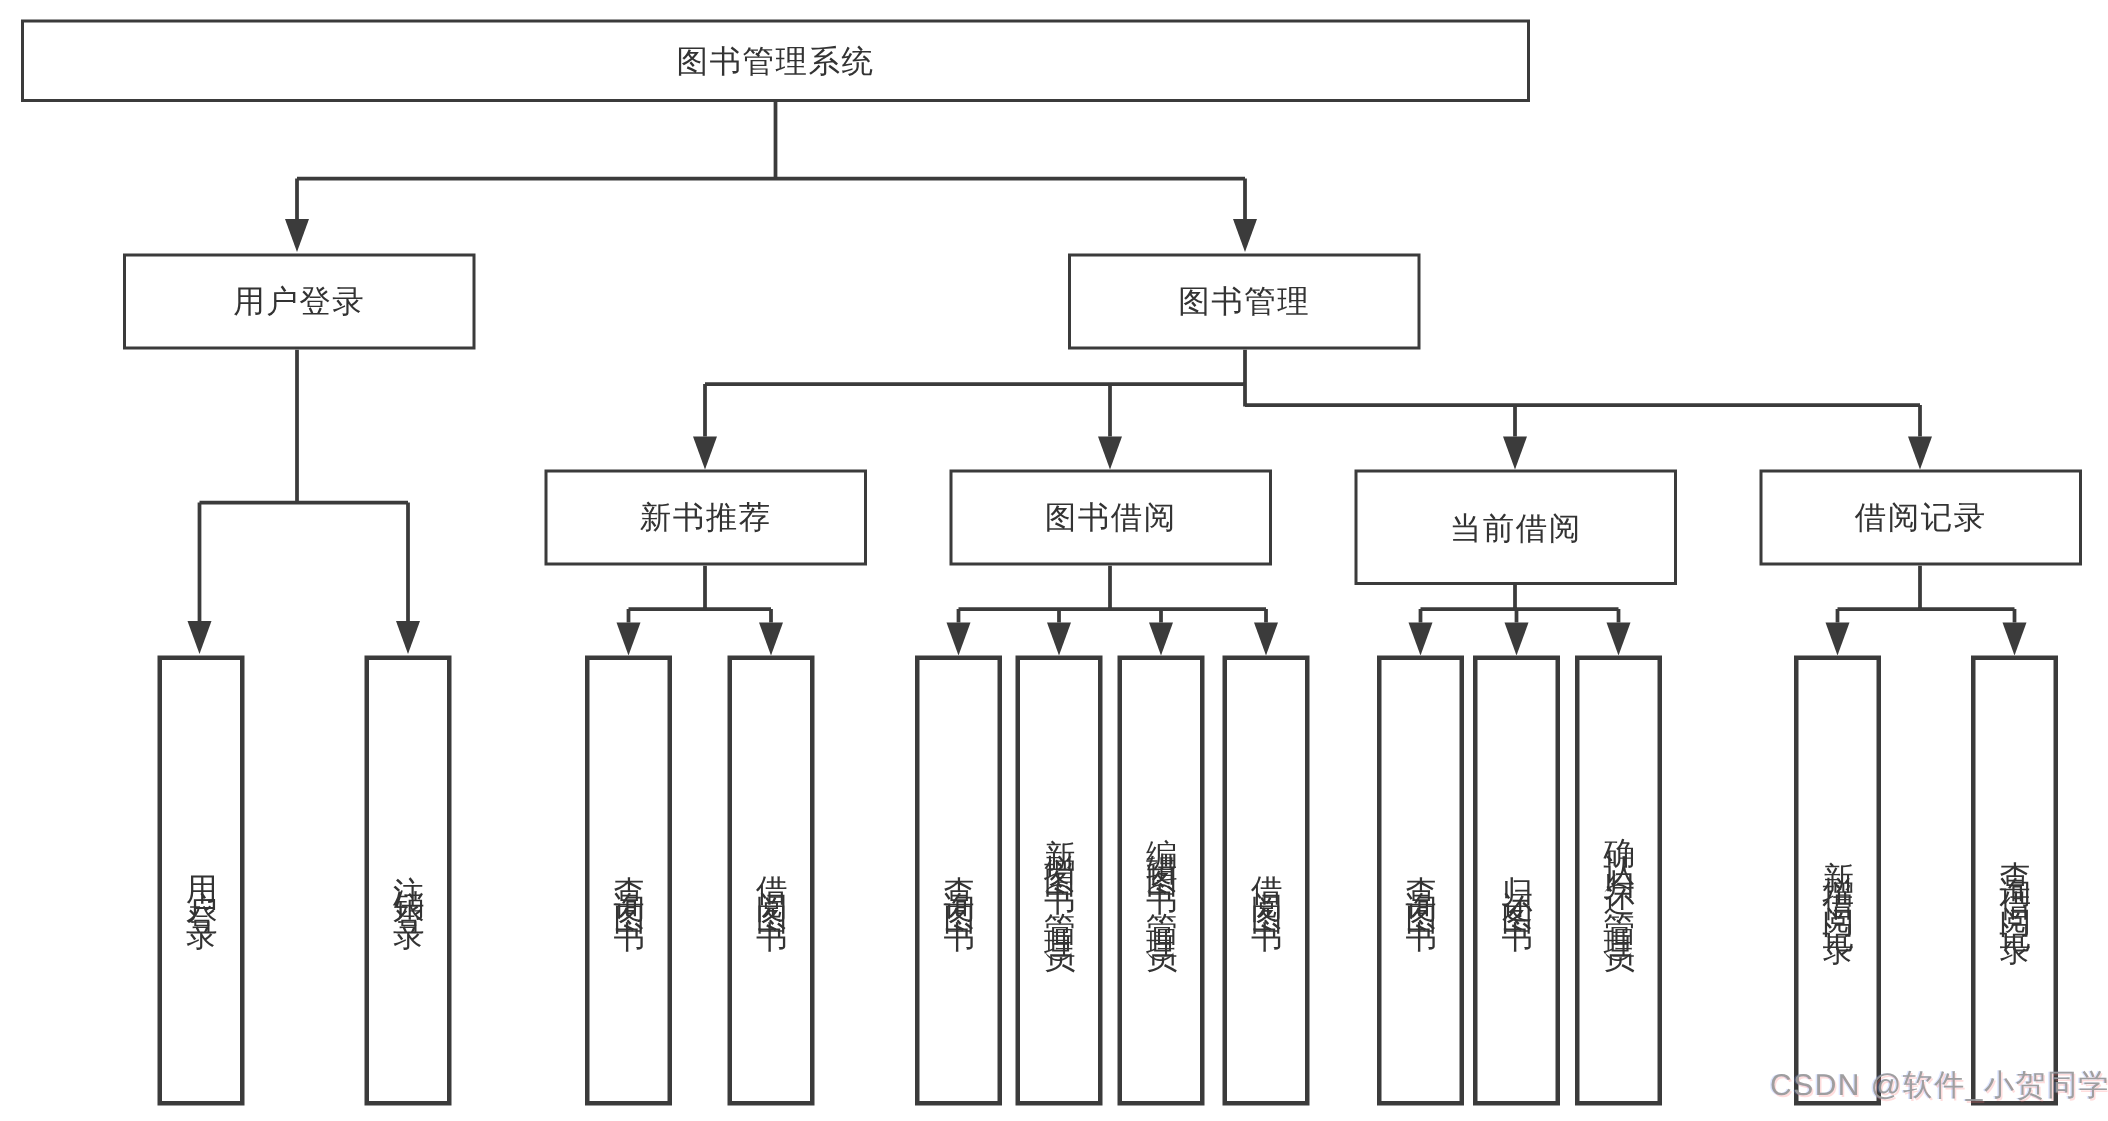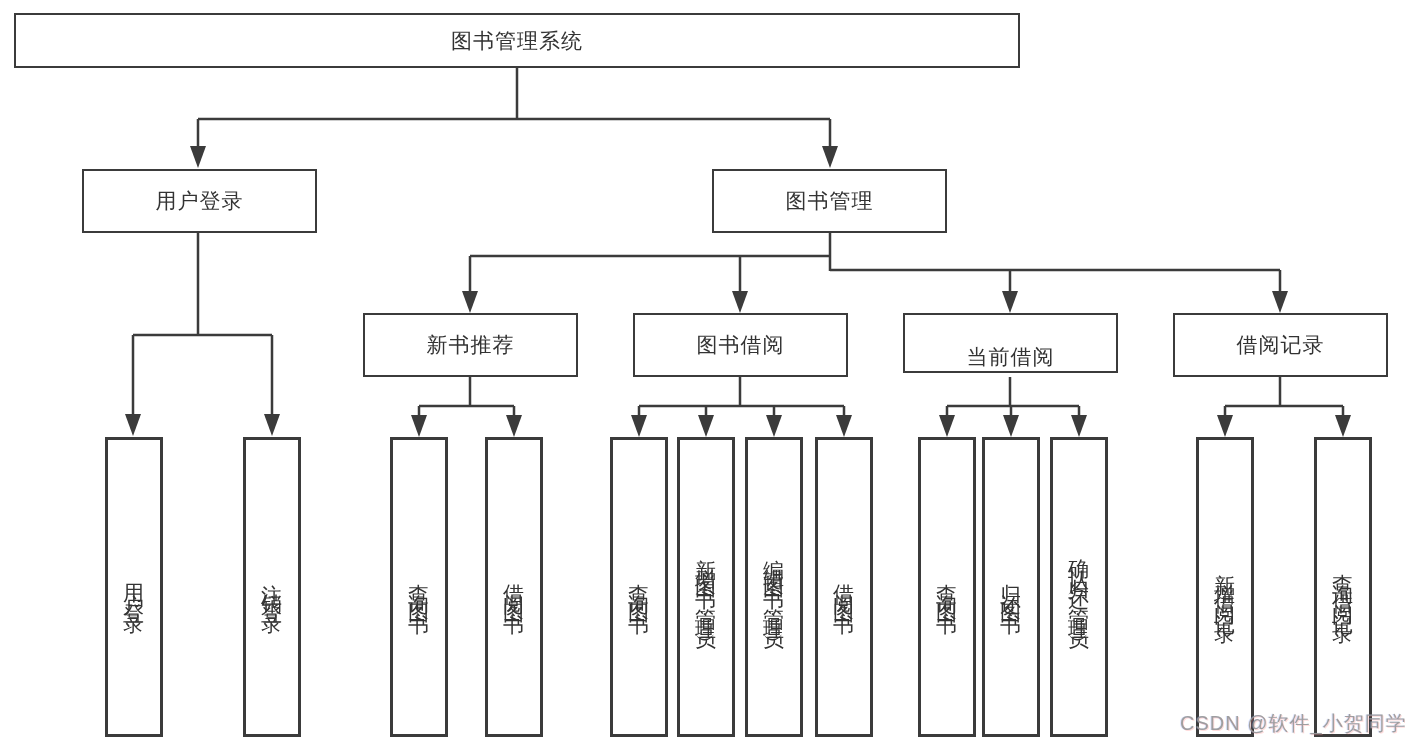--- a/index.html
+++ b/index.html
@@ -107,21 +107,21 @@
   <div class="box" style="left:712px;top:169px;width:235px;height:64px;justify-content:center;">
     <span class="hlabel">图书管理</span>
   </div>
 
   <div class="box" style="left:633px;top:313px;width:215px;height:64px;">
     <span class="hlabel">图书借阅</span>
   </div>
   <div class="box" style="left:363px;top:313px;width:215px;height:64px;">
     <span class="hlabel">新书推荐</span>
   </div>
-  <div class="box" style="left:903px;top:313px;width:215px;height:60px;align-items:flex-end;">
+  <div class="box" style="left:903px;top:313px;width:215px;height:77px;">
     <span class="hlabel">当前借阅</span>
   </div>
   <div class="box" style="left:1173px;top:313px;width:215px;height:64px;font-family:Liberation Mono, monospace;">
     <span class="hlabel">借阅记录</span>
   </div>
 
   <div class="box leaf" style="left:105px;top:437px;width:58px;height:300px;">
     <span class="vtext">用户登录</span>
   </div>
   <div class="box leaf" style="left:243px;top:437px;width:58px;height:300px;">

